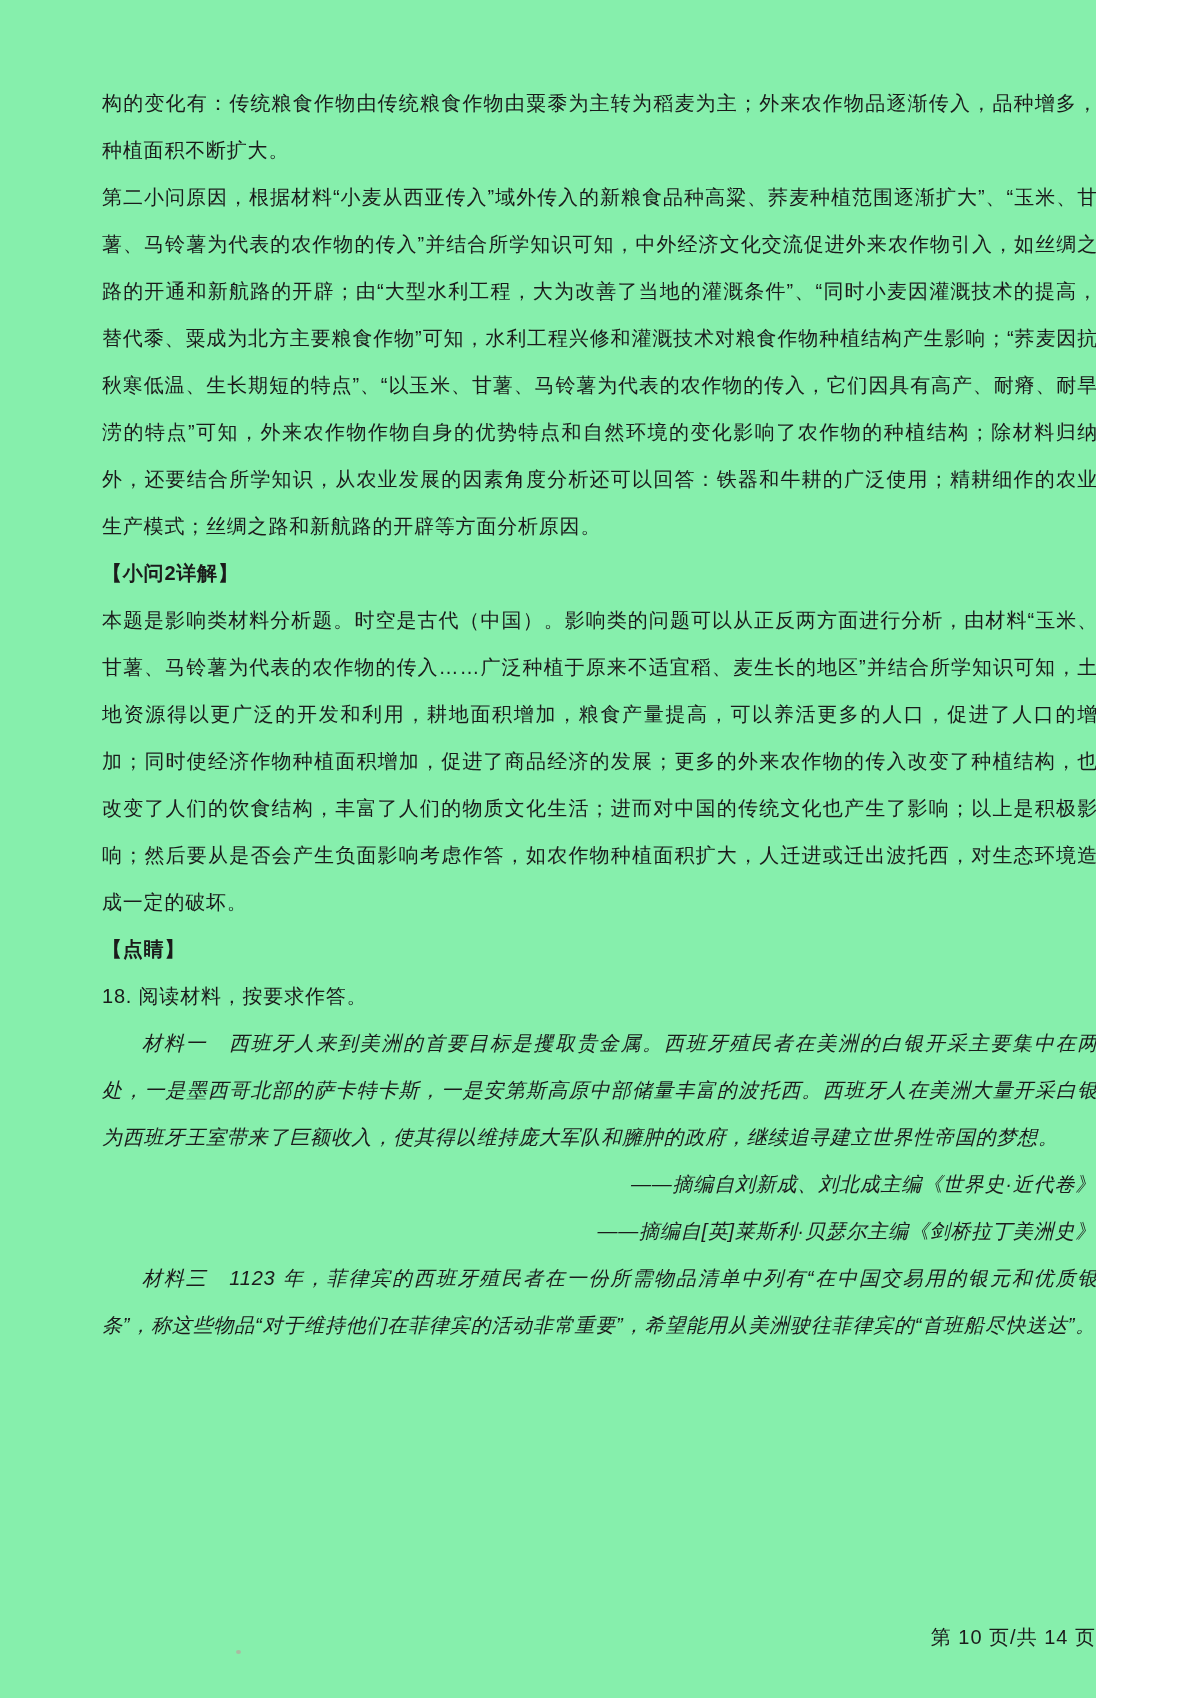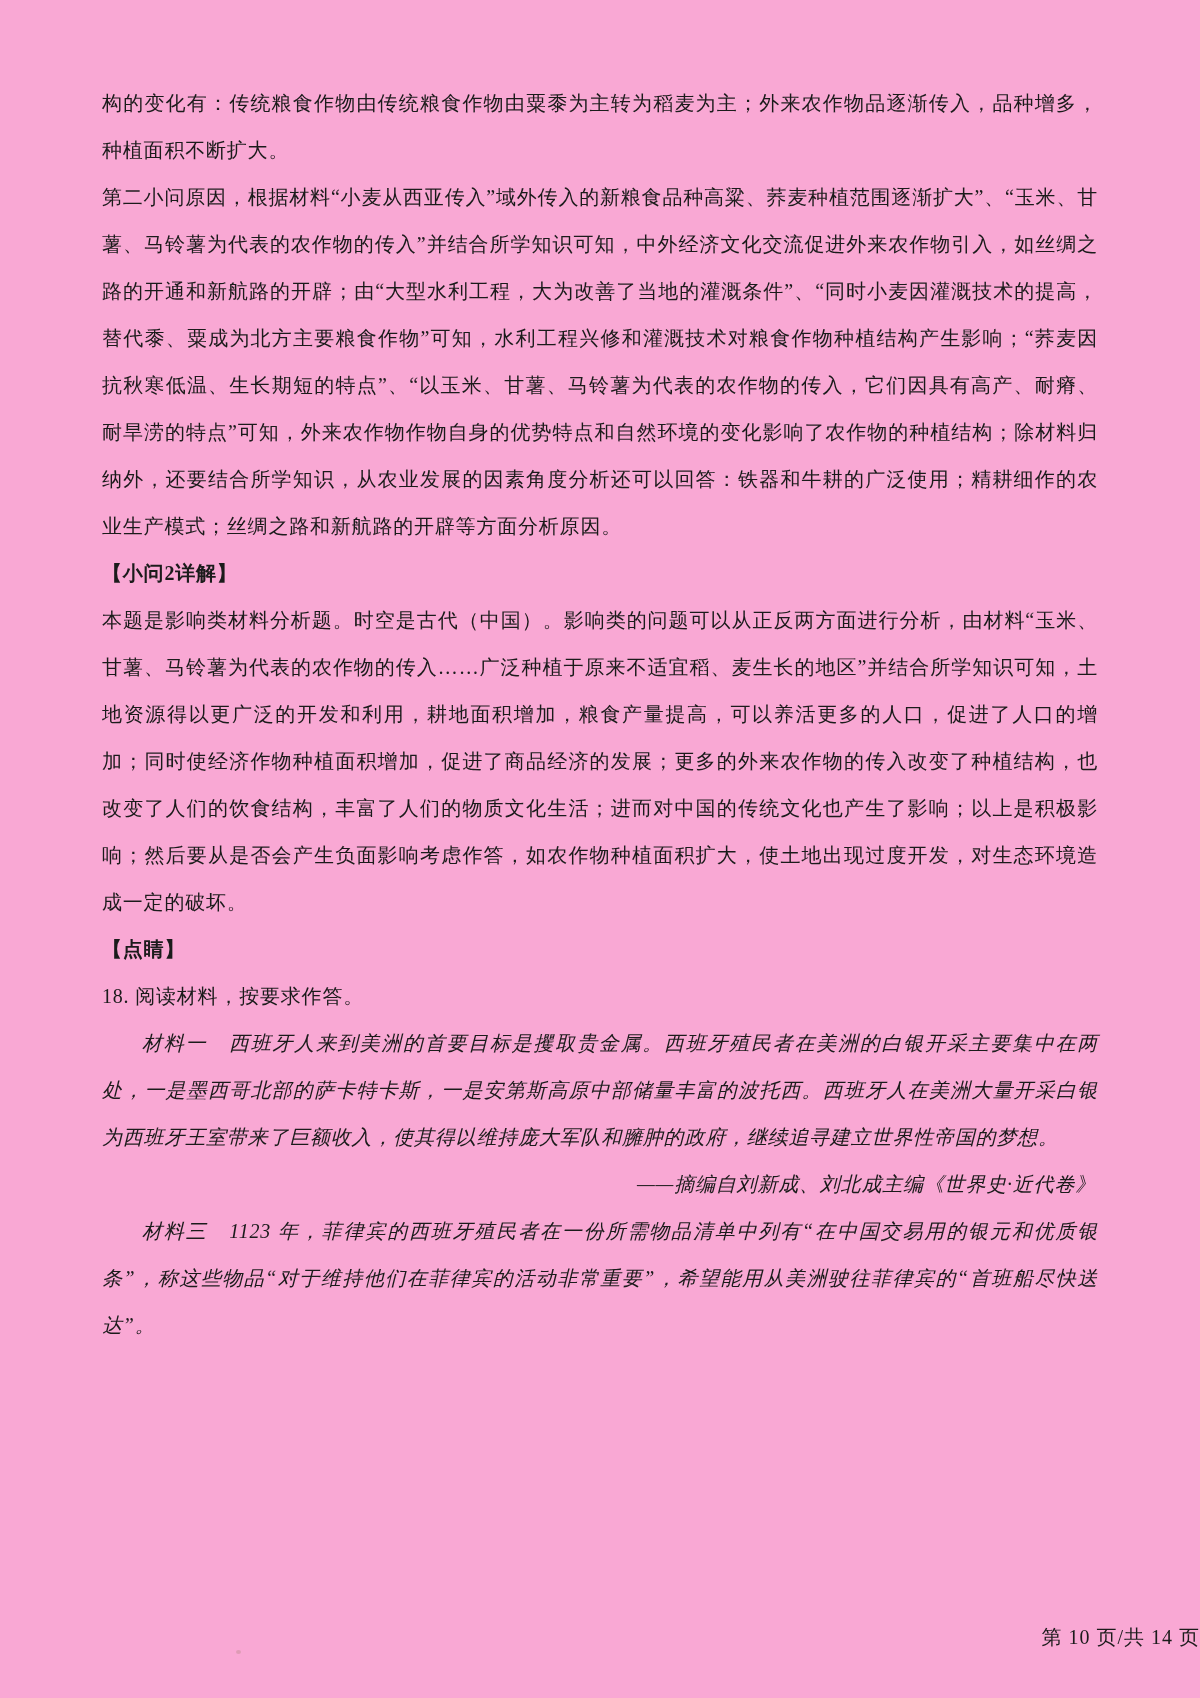--- a/index.html
+++ b/index.html
@@ -2,25 +2,25 @@
 <html><head>
 <meta charset="utf-8">
 <style>
   html, body {
     margin: 0;
     padding: 0;
     background: #ffffff;
   }
   .page {
     position: relative;
-    width: 1200px;
+    width: 1096px;
     height: 1698px;
-    background: #f9a8d4;
+    background: #86efac;
     overflow: hidden;
-    font-family: Liberation Serif, serif;
+    font-family: Liberation Sans, sans-serif;
     color: #1b1b1b;
   }
   .content {
     position: absolute;
     left: 102px;
     top: 80px;
     width: 996px;
   }
   .content p {
     margin: 0;
@@ -74,31 +74,32 @@
 
 <div class="page">
   <div class="content">
 
     <p>构的变化有：传统粮食作物由传统粮食作物由粟黍为主转为稻麦为主；外来农作物品逐渐传入，品种增多，种植面积不断扩大。</p>
 
     <p>第二小问原因，根据材料“小麦从西亚传入”域外传入的新粮食品种高粱、荞麦种植范围逐渐扩大”、“玉米、甘薯、马铃薯为代表的农作物的传入”并结合所学知识可知，中外经济文化交流促进外来农作物引入，如丝绸之路的开通和新航路的开辟；由“大型水利工程，大为改善了当地的灌溉条件”、“同时小麦因灌溉技术的提高，替代黍、粟成为北方主要粮食作物”可知，水利工程兴修和灌溉技术对粮食作物种植结构产生影响；“荞麦因抗秋寒低温、生长期短的特点”、“以玉米、甘薯、马铃薯为代表的农作物的传入，它们因具有高产、耐瘠、耐旱涝的特点”可知，外来农作物作物自身的优势特点和自然环境的变化影响了农作物的种植结构；除材料归纳外，还要结合所学知识，从农业发展的因素角度分析还可以回答：铁器和牛耕的广泛使用；精耕细作的农业生产模式；丝绸之路和新航路的开辟等方面分析原因。</p>
 
     <p class="heading">【小问2详解】</p>
 
-    <p>本题是影响类材料分析题。时空是古代（中国）。影响类的问题可以从正反两方面进行分析，由材料“玉米、甘薯、马铃薯为代表的农作物的传入……广泛种植于原来不适宜稻、麦生长的地区”并结合所学知识可知，土地资源得以更广泛的开发和利用，耕地面积增加，粮食产量提高，可以养活更多的人口，促进了人口的增加；同时使经济作物种植面积增加，促进了商品经济的发展；更多的外来农作物的传入改变了种植结构，也改变了人们的饮食结构，丰富了人们的物质文化生活；进而对中国的传统文化也产生了影响；以上是积极影响；然后要从是否会产生负面影响考虑作答，如农作物种植面积扩大，使土地出现过度开发，对生态环境造成一定的破坏。</p>
+    <p>本题是影响类材料分析题。时空是古代（中国）。影响类的问题可以从正反两方面进行分析，由材料“玉米、甘薯、马铃薯为代表的农作物的传入……广泛种植于原来不适宜稻、麦生长的地区”并结合所学知识可知，土地资源得以更广泛的开发和利用，耕地面积增加，粮食产量提高，可以养活更多的人口，促进了人口的增加；同时使经济作物种植面积增加，促进了商品经济的发展；更多的外来农作物的传入改变了种植结构，也改变了人们的饮食结构，丰富了人们的物质文化生活；进而对中国的传统文化也产生了影响；以上是积极影响；然后要从是否会产生负面影响考虑作答，如农作物种植面积扩大，人迁进或迁出波托西，对生态环境造成一定的破坏。</p>
 
     <p class="heading">【点睛】</p>
 
     <p class="question">18. 阅读材料，按要求作答。</p>
 
     <p class="kai">材料一　西班牙人来到美洲的首要目标是攫取贵金属。西班牙殖民者在美洲的白银开采主要集中在两处，一是墨西哥北部的萨卡特卡斯，一是安第斯高原中部储量丰富的波托西。西班牙人在美洲大量开采白银为西班牙王室带来了巨额收入，使其得以维持庞大军队和臃肿的政府，继续追寻建立世界性帝国的梦想。</p>
 
     <p class="source">——摘编自刘新成、刘北成主编《世界史·近代卷》</p>
 
 
+    <p class="source">——摘编自[英]莱斯利·贝瑟尔主编《剑桥拉丁美洲史》</p>
 
     <p class="kai">材料三　1123 年，菲律宾的西班牙殖民者在一份所需物品清单中列有“在中国交易用的银元和优质银条”，称这些物品“对于维持他们在菲律宾的活动非常重要”，希望能用从美洲驶往菲律宾的“首班船尽快送达”。</p>
 
   </div>
 
   <div class="footer">第 10 页/共 14 页</div>
 
   <div class="artifact-dot"></div>
 </div>
 

